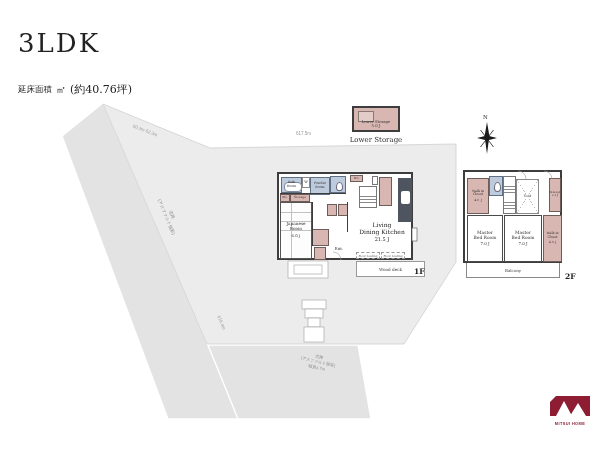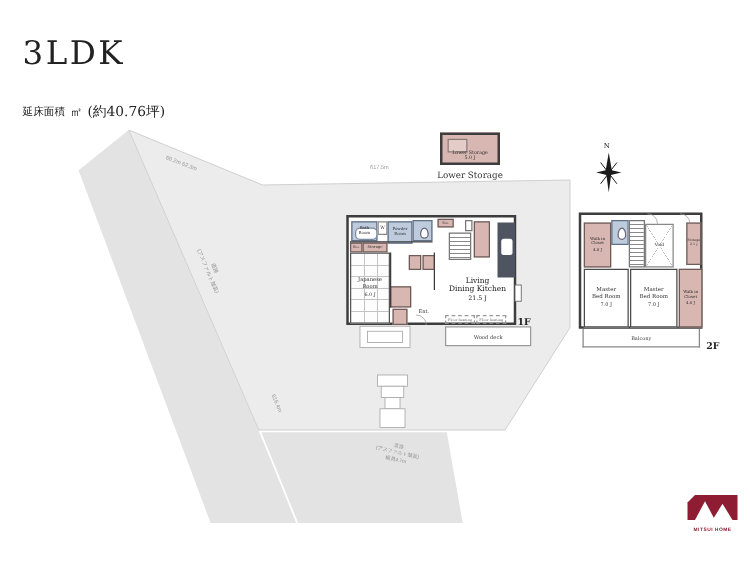--- a/index.html
+++ b/index.html
@@ -146,21 +146,21 @@
 
     <div class="wall" style="left:1px;top:19px;width:66px;height:1.2px;"></div>
     <div class="wall" style="left:32.5px;top:28px;width:1.5px;height:44px;"></div>
     <div class="wall" style="left:67.5px;top:28px;width:1.5px;height:30px;"></div>
   </div>
 
   <div class="abs" style="left:356px;top:261px;width:69px;height:16px;border:0.8px solid #999;box-sizing:border-box;background:#fff;
               display:flex;align-items:center;justify-content:center;z-index:2;">
     <span style="font-size:4.2px;color:#444;">Wood deck</span>
   </div>
-  <div class="floor-tag" style="left:414px;top:253px;">1F</div>
+  <div class="floor-tag" style="left:414px;top:267px;">1F</div>
 
   <div class="plan" style="left:463px;top:170px;width:99px;height:93px;">
     <div class="room pink" style="left:2px;top:6px;width:22px;height:36px;">
       <span class="rm-label">Walk in</span>
       <span class="rm-label">Closet</span>
       <span class="rm-label" style="margin-top:1.5px;">4.0 J</span>
     </div>
     <div class="room blue" style="left:24px;top:4px;width:14px;height:20px;">
       <div class="abs" style="left:4px;top:5px;width:5px;height:8px;background:#fff;border:0.5px solid #667;border-radius:50% 50% 50% 50%/60% 60% 40% 40%;"></div>
     </div>

